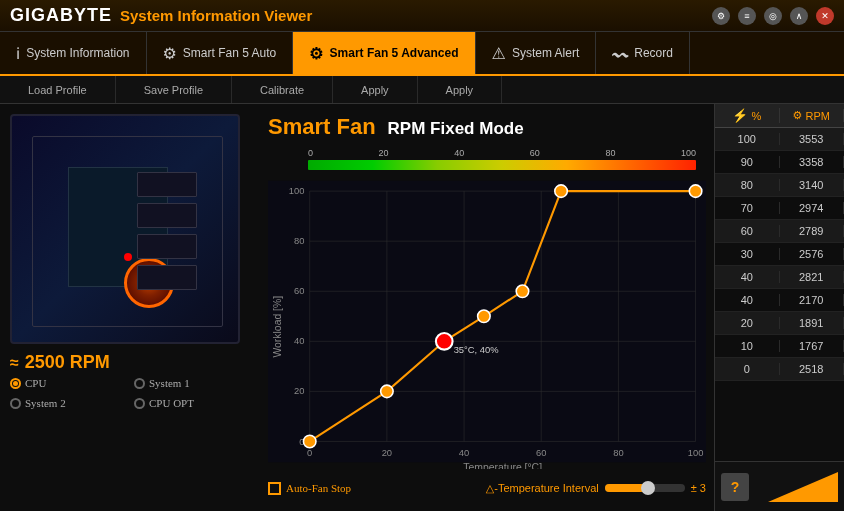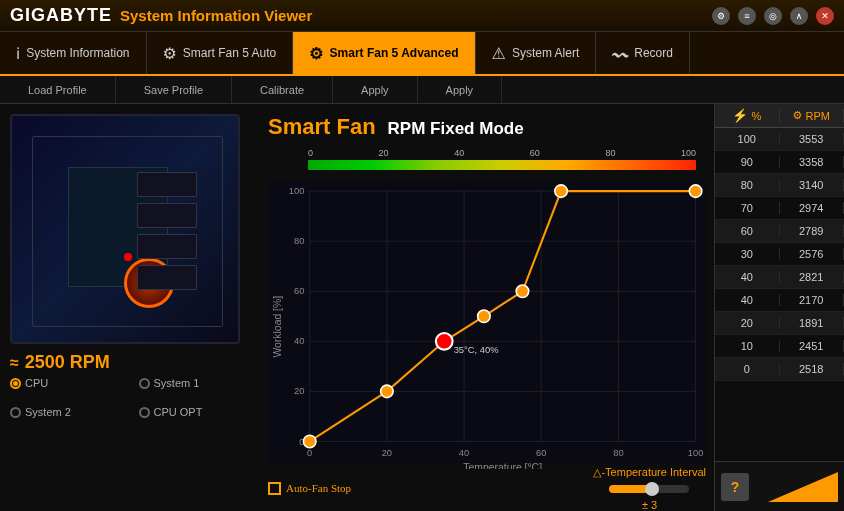--- a/index.html
+++ b/index.html
@@ -194,23 +194,24 @@
       display: flex;
       align-items: center;
       gap: 6px;
       color: #f90;
       font-size: 18px;
       font-weight: bold;
     }
     .fan-options {
       display: grid;
       grid-template-columns: 1fr 1fr;
-      gap: 17px;
+      gap: 8px;
       font-size: 11px;
       color: #aaa;
+      font-family: Liberation Serif, serif;
     }
     .fan-option {
       display: flex;
       align-items: center;
       gap: 4px;
     }
     .radio-circle {
       width: 11px;
       height: 11px;
       border-radius: 50%;
@@ -311,21 +312,20 @@
       background: transparent;
     }
     .auto-fan-label { color: #f90; font-family: Liberation Serif, serif; }
     .temp-interval {
       display: flex;
       align-items: center;
       gap: 6px;
       margin-left: auto;
       font-size: 11px;
       color: #f90;
-      flex-direction: column;
     }
     .slider-container {
       display: flex;
       align-items: center;
       gap: 4px;
     }
     .slider-track {
       width: 80px;
       height: 8px;
       background: #333;
@@ -651,21 +651,21 @@
       <div class="rpm-row">
         <div class="rpm-cell">40</div>
         <div class="rpm-cell">2170</div>
       </div>
       <div class="rpm-row">
         <div class="rpm-cell">20</div>
         <div class="rpm-cell">1891</div>
       </div>
       <div class="rpm-row">
         <div class="rpm-cell">10</div>
-        <div class="rpm-cell">2451</div>
+        <div class="rpm-cell">1767</div>
       </div>
       <div class="rpm-row">
         <div class="rpm-cell">0</div>
         <div class="rpm-cell">2518</div>
       </div>
     </div>
 
     <div class="help-panel">
       <div class="help-btn">?</div>
       <div style="width:70px;height:30px;position:relative;overflow:hidden;">

